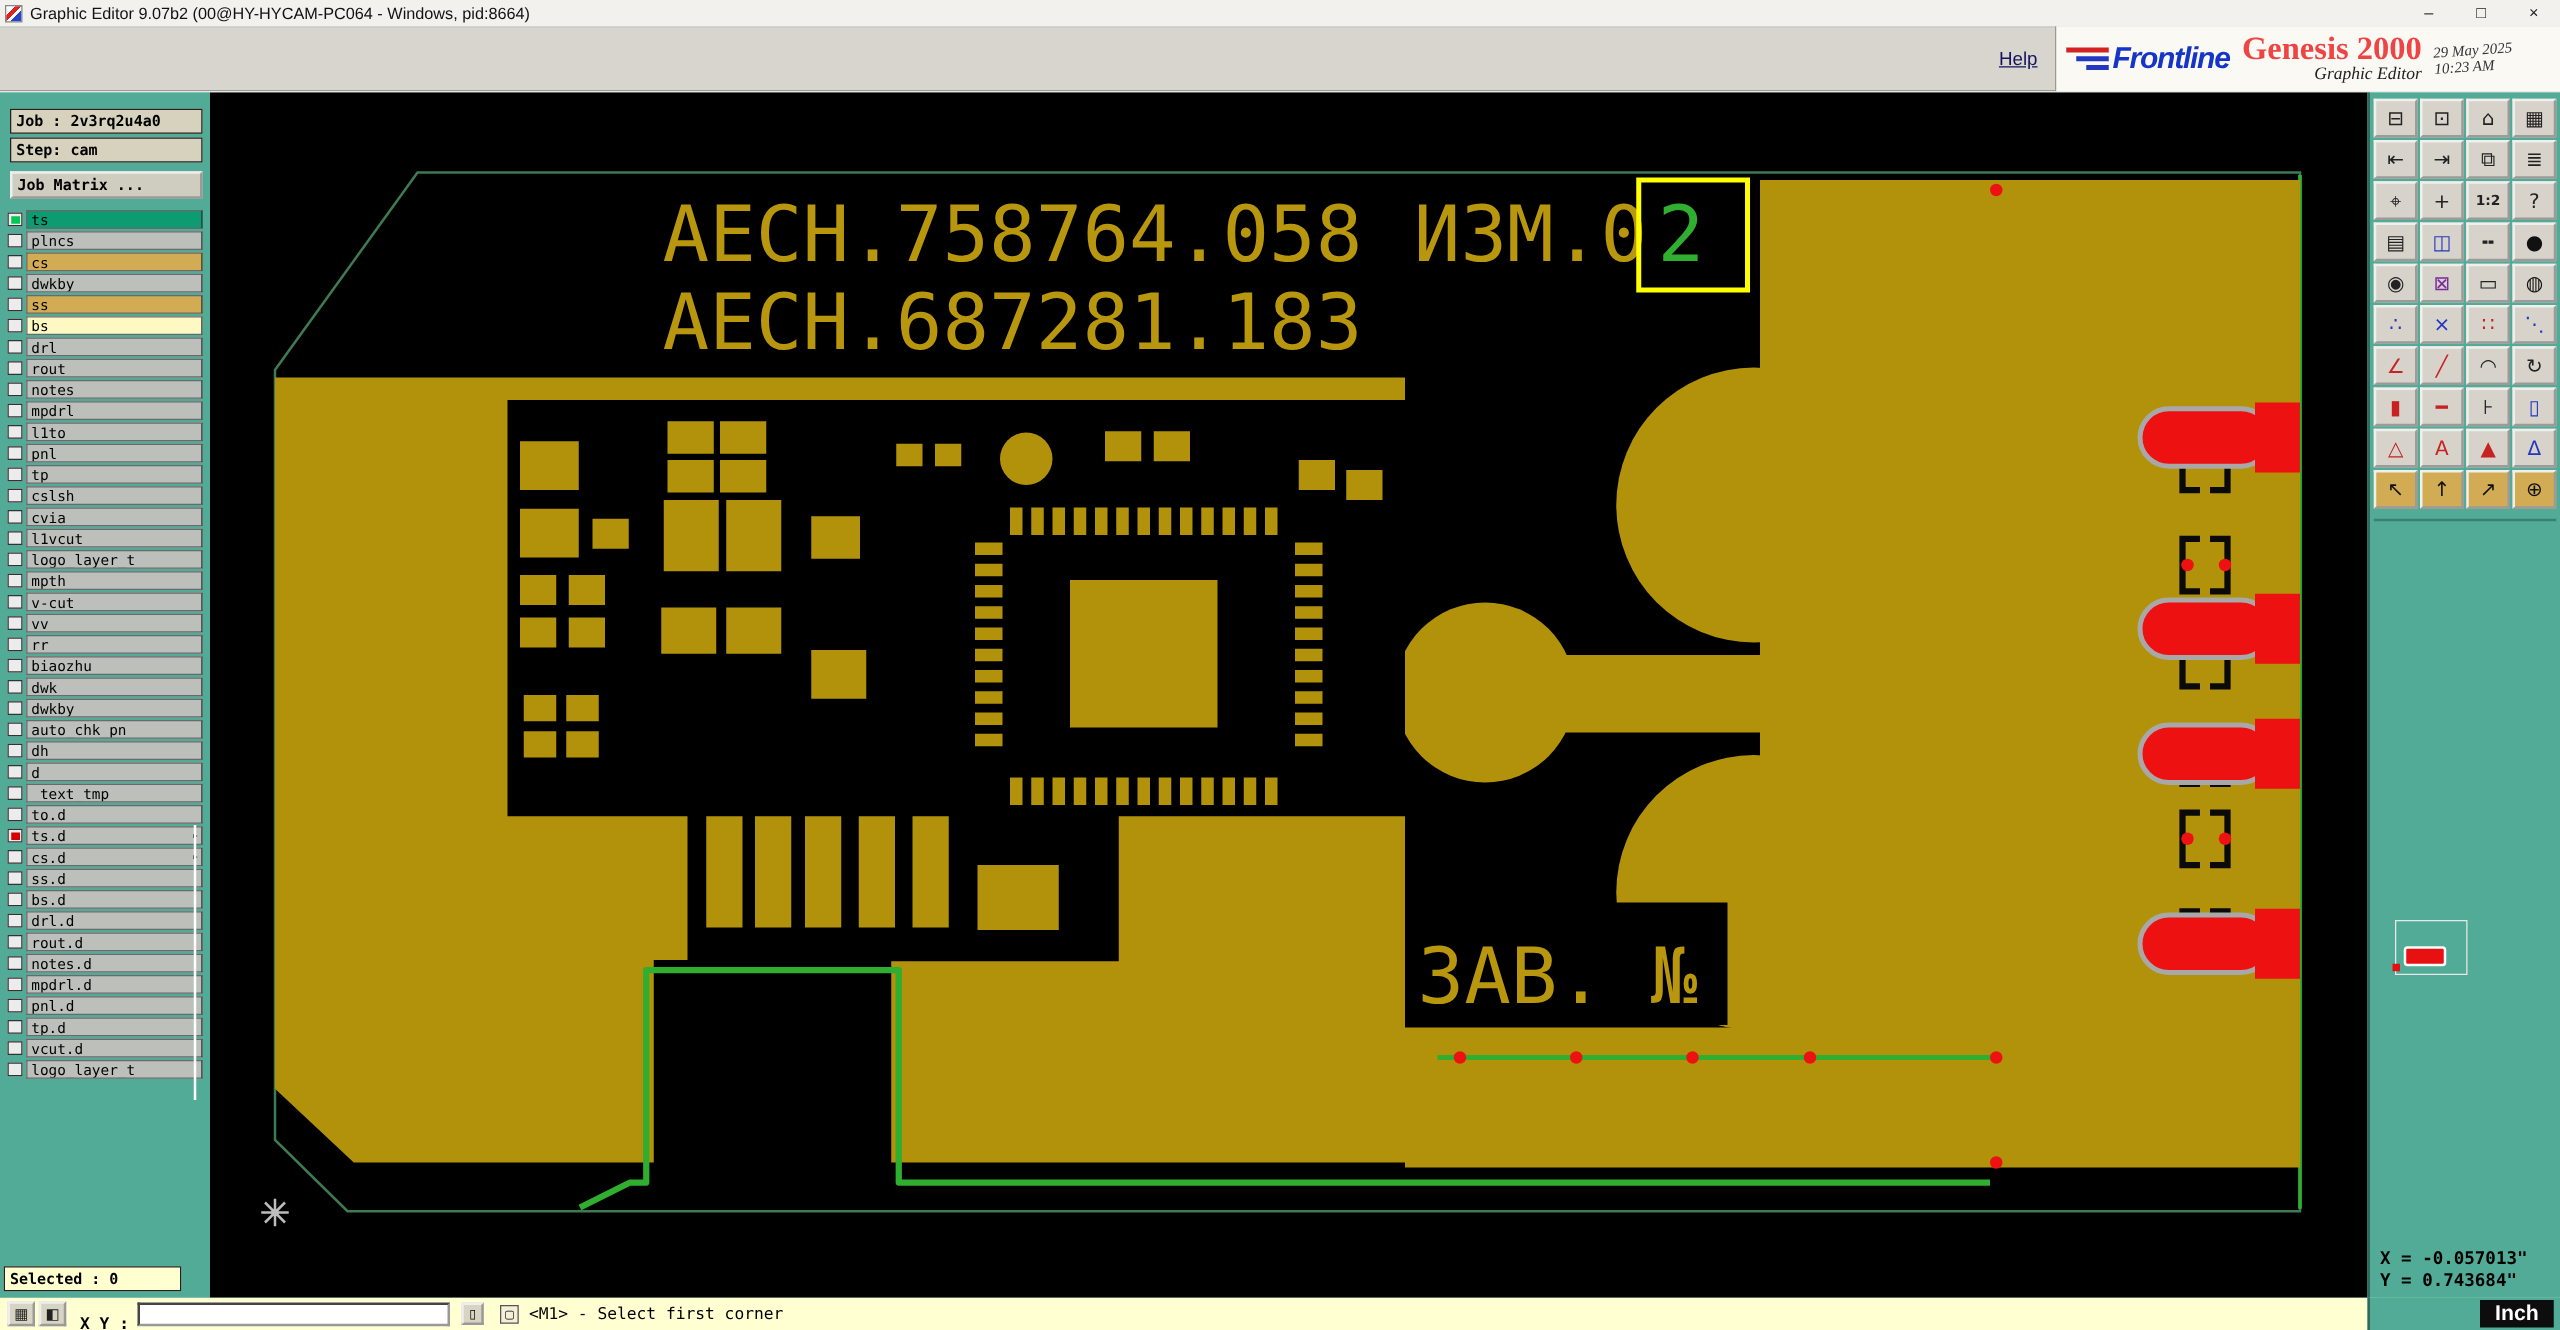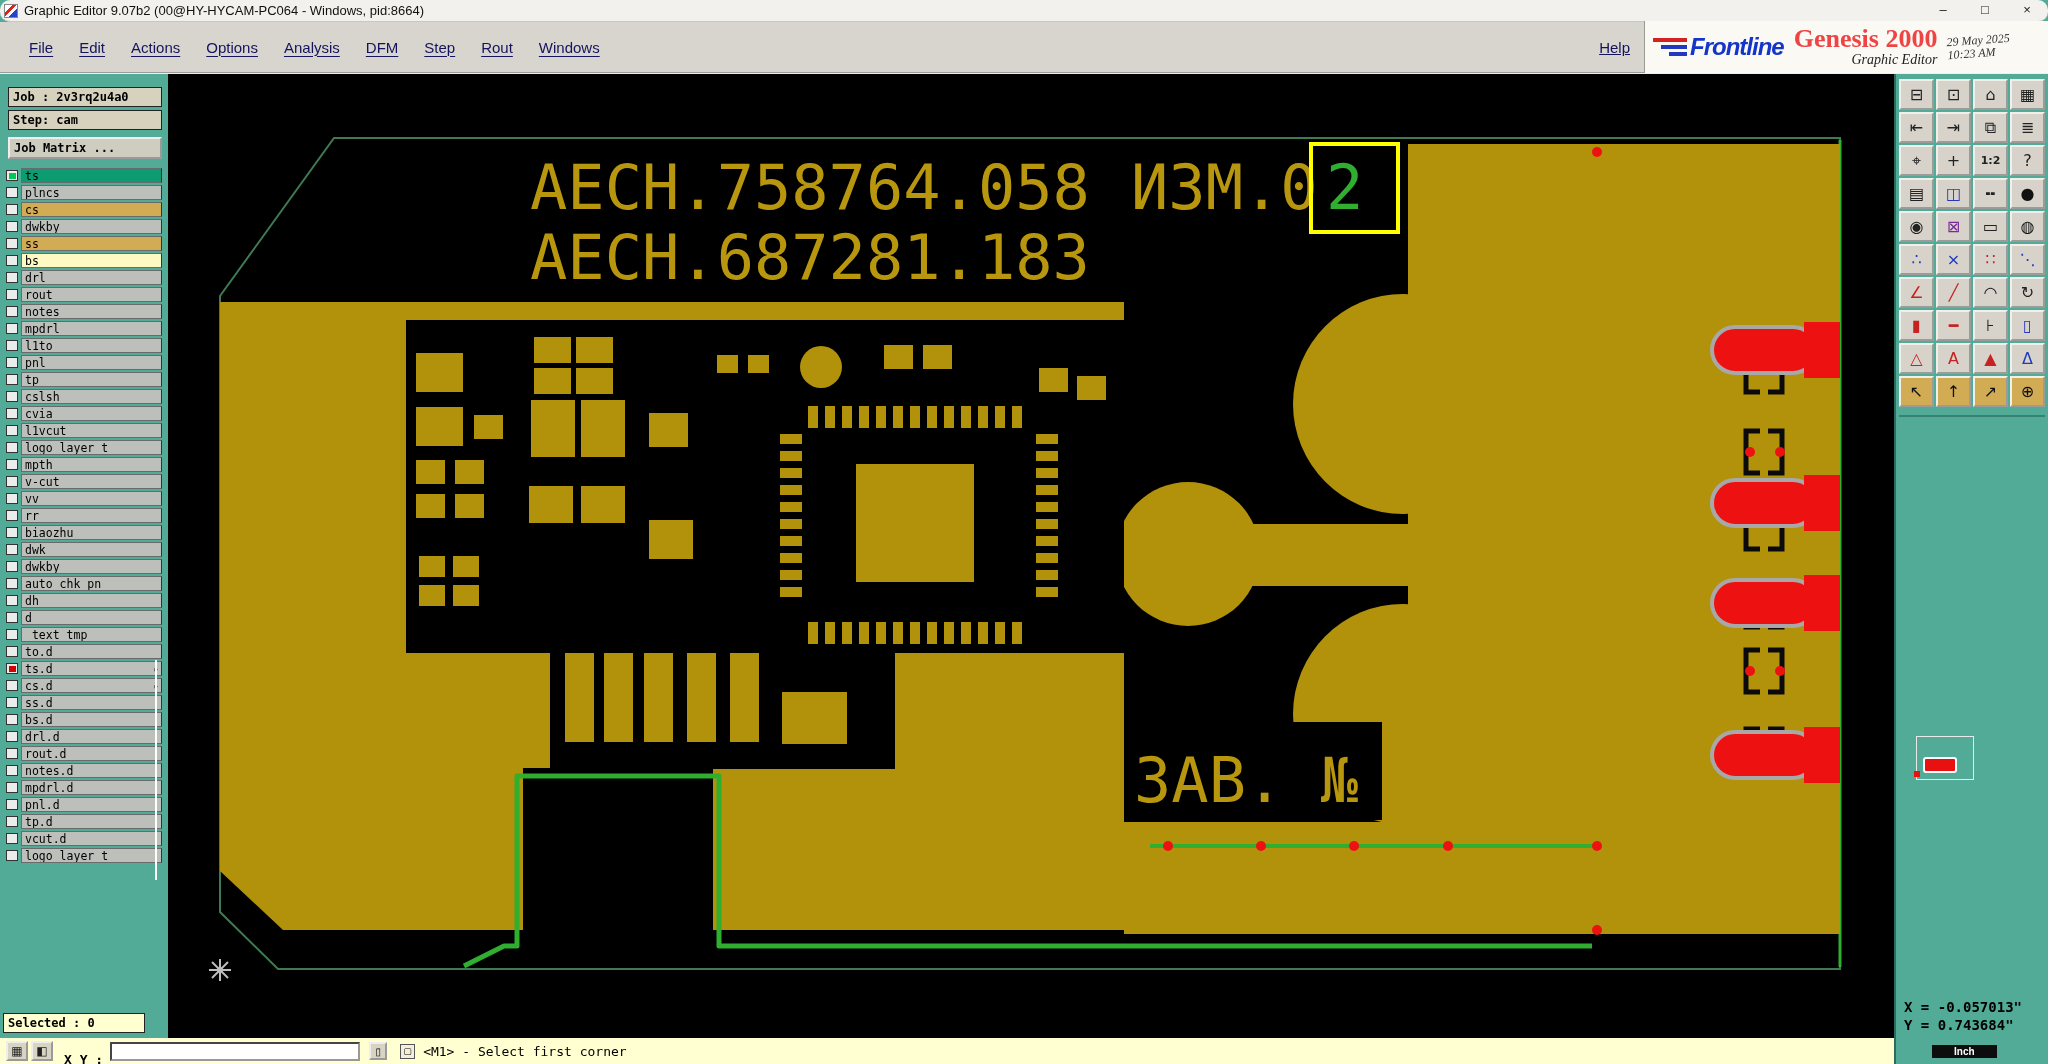--- a/index.html
+++ b/index.html
@@ -1,21 +1,21 @@
 <!DOCTYPE html>
 <html><head>
 <meta charset="utf-8">
 <style>
   * { margin:0; padding:0; box-sizing:border-box; }
   html,body { width:2048px; height:1064px; overflow:hidden; background:#52ab97;
               font-family:"Liberation Sans", sans-serif; }
 
   
   .titlebar { height:22px; background:#f2f1ee; border-bottom:1px solid #c9c7c2;
-              display:flex; align-items:center; padding-left:4px;border-radius:10px; }
+              display:flex; align-items:center; padding-left:4px; }
   .app-ico { width:14px; height:14px; margin-right:6px; border:1px solid #888;
              background:linear-gradient(135deg,#fff 30%,#d22 30%,#d22 50%,#fff 50%,#fff 65%,#24c 65%); }
   .titletext { font-size:13px; color:#111; }
   .win-btns { margin-left:auto; display:flex; }
   .win-btn { width:42px; height:21px; text-align:center; line-height:20px; font-size:13px; color:#222; }
 
   
   .menubar { height:52px; background:#d8d5ce; border-bottom:2px groove #efefef;
              display:flex; align-items:center; }
   .menus { display:flex; align-items:center; padding-left:18px; gap:4px; }
@@ -93,48 +93,37 @@
   .sb-label { font-family:"DejaVu Sans Mono", monospace; font-size:13px; font-weight:bold; margin:16px 4px 0 8px; }
   .sb-input { width:250px; height:19px; border:2px inset #999; background:#fff;
               font-family:"DejaVu Sans Mono", monospace; font-size:12px; padding:0 3px; }
   .sb-panelbtn { width:18px; height:18px; background:#d8d4c4; border:2px outset #eee; font-size:10px;
                  display:flex; align-items:center; justify-content:center; margin-left:6px; }
   .sb-msgico { width:15px; height:15px; border:1px solid #555; background:#f4f0d8; margin:0 5px 0 10px;
                font-size:9px; display:flex; align-items:center; justify-content:center; }
   .sb-msg { font-family:"DejaVu Sans Mono", monospace; font-size:13px; font-weight:normal; color:#000; }
   .sb-right { width:154px; height:100%; background:#52ab97; border-left:2px solid #2d6b5c;
               display:flex; align-items:center; }
-  .units { margin-left:36px; background:#0d0d0d; color:#fff; font-size:10px; font-weight:bold;
-           padding:1px 22px; }
+  .units { margin-left:88px; background:#0d0d0d; color:#fff; font-size:17px; font-weight:bold;
+           padding:1px 12px; }
 </style>
 </head>
 <body>
 
 <div class="titlebar">
   <span class="app-ico"></span>
   <span class="titletext">Graphic Editor 9.07b2 (00@HY-HYCAM-PC064 - Windows, pid:8664)</span>
   <span class="win-btns">
     <span class="win-btn">–</span>
     <span class="win-btn">□</span>
     <span class="win-btn">×</span>
   </span>
 </div>
 
 <div class="menubar">
-  <div class="menus" id="menu-items">
-      <span class="menu-item">File</span>
-      <span class="menu-item">Edit</span>
-      <span class="menu-item">Actions</span>
-      <span class="menu-item">Options</span>
-      <span class="menu-item">Analysis</span>
-      <span class="menu-item">DFM</span>
-      <span class="menu-item">Step</span>
-      <span class="menu-item">Rout</span>
-      <span class="menu-item">Windows</span>
-    </div>
   <span class="help-item">Help</span>
   <div class="brand">
     <span class="fl">
       <span class="fl-bars">
           <i></i>
           <i></i>
           <i></i>
         </span>
       <span class="fl-name">Frontline</span>
     </span>

